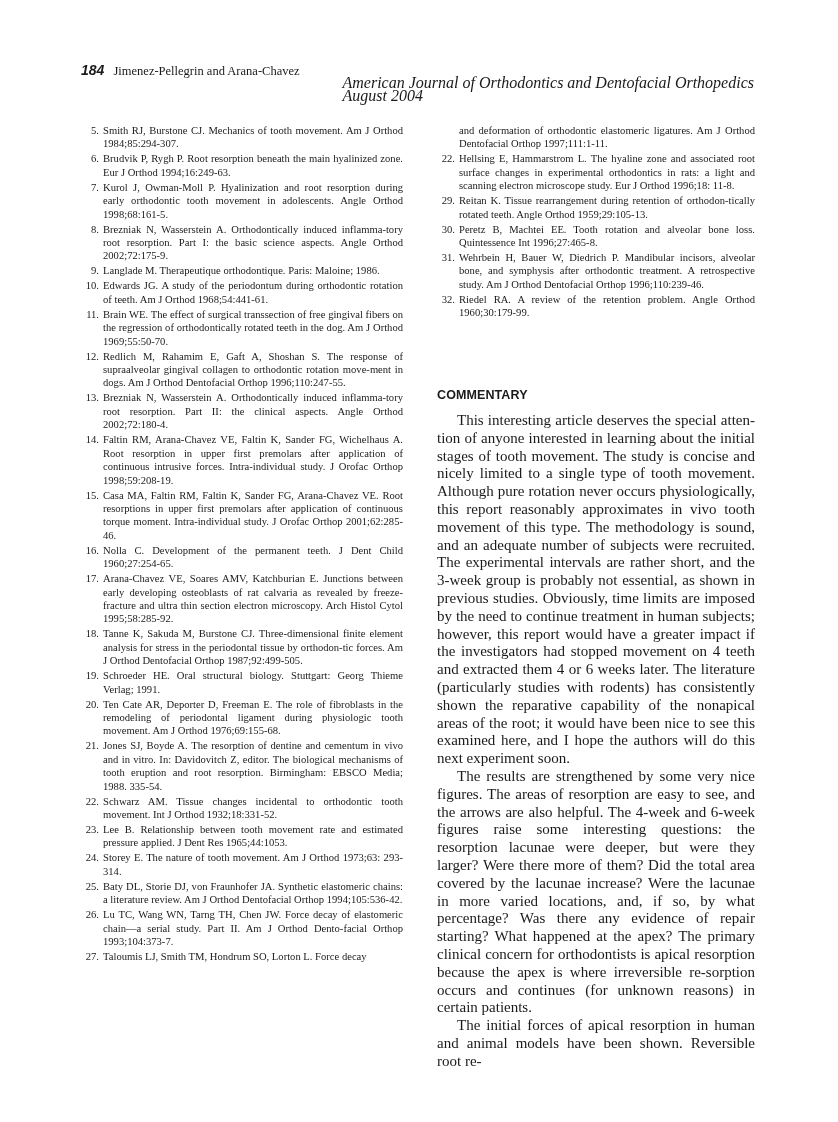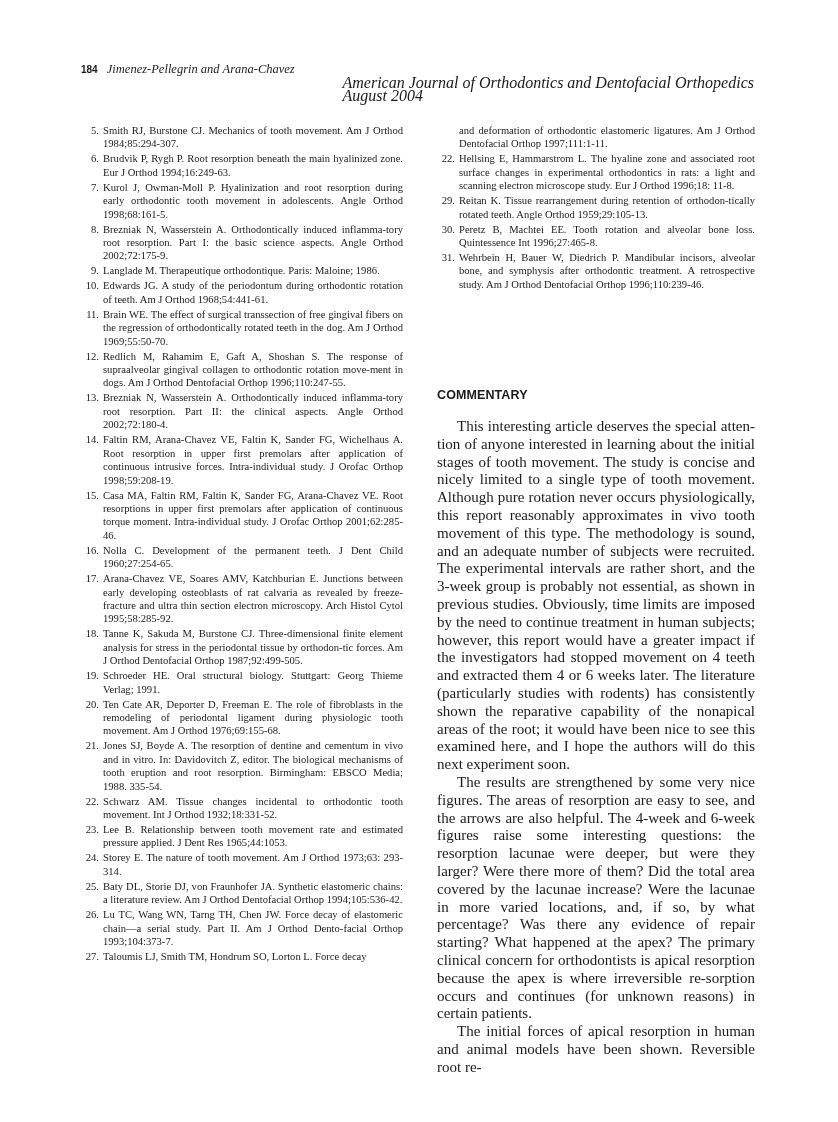--- a/index.html
+++ b/index.html
@@ -1,27 +1,27 @@
 <!DOCTYPE html>
 <html><head>
 <meta charset="utf-8">
 <style>
   html, body { margin:0; padding:0; background:#ffffff; }
   body { width:838px; height:1122px; position:relative; overflow:hidden; color:#1a1a1a; }
   .header-left { position:absolute; left:81px; top:62px; font-family:"Liberation Serif", serif; font-size:12.5px; }
-  .header-left .pgnum { font-family:"Liberation Sans", sans-serif; font-weight:bold; font-size:10px; margin-right:6px; }
-  .header-left .authors { font-style:italic; }
+  .header-left .pgnum { font-family:"Liberation Sans", sans-serif; font-weight:bold; font-size:14px; margin-right:6px;font-style:italic; }
+  .header-left .authors { }
   .header-right { position:absolute; right:84px; top:63px; text-align:left; font-family:"Liberation Serif", serif; font-style:italic; font-size:16px; line-height:13px;margin-top:13px; }
   .col { position:absolute; font-family:"Liberation Serif", serif; }
   .refs-left { left:81px; top:124px; width:322px; }
   .refs-right { left:437px; top:124px; width:318px; }
   .ref { position:relative; font-size:10.6px; line-height:13.4px; text-align:justify; padding-left:22px; margin-bottom:1.6px; }
   .ref .num { position:absolute; left:0; width:18px; text-align:right; }
   .commentary { position:absolute; left:437px; top:388px; width:318px; font-family:"Liberation Serif", serif; }
-  .commentary h2 { font-family:"Liberation Sans", sans-serif; font-weight:bold; font-size:12.5px; margin:0 0 16px 0; letter-spacing:0.1px; }
+  .commentary h2 { font-family:"Liberation Sans", sans-serif; font-weight:bold; font-size:12.5px; margin:0 0 10px 0; letter-spacing:0.1px; }
   .commentary p { margin:0; font-size:15px; line-height:17.8px; text-align:justify; text-indent:20px; hyphens:none; }
 </style>
 </head>
 <body>
 
 <div class="header-left">
   <span class="pgnum">184</span>
   <span class="authors">Jimenez-Pellegrin and Arana-Chavez</span>
 </div>
 <div class="header-right">
@@ -53,20 +53,21 @@
     <div class="ref"><span class="num">25.</span><span>Baty DL, Storie DJ, von Fraunhofer JA. Synthetic elastomeric chains: a literature review. Am J Orthod Dentofacial Orthop 1994;105:536-42.</span></div>
     <div class="ref"><span class="num">26.</span><span>Lu TC, Wang WN, Tarng TH, Chen JW. Force decay of elastomeric chain—a serial study. Part II. Am J Orthod Dento-facial Orthop 1993;104:373-7.</span></div>
     <div class="ref"><span class="num">27.</span><span>Taloumis LJ, Smith TM, Hondrum SO, Lorton L. Force decay</span></div>
   </div>
 <div class="col refs-right" id="refs-right">
     <div class="ref"><span class="num"></span><span>and deformation of orthodontic elastomeric ligatures. Am J Orthod Dentofacial Orthop 1997;111:1-11.</span></div>
     <div class="ref"><span class="num">22.</span><span>Hellsing E, Hammarstrom L. The hyaline zone and associated root surface changes in experimental orthodontics in rats: a light and scanning electron microscope study. Eur J Orthod 1996;18: 11-8.</span></div>
     <div class="ref"><span class="num">29.</span><span>Reitan K. Tissue rearrangement during retention of orthodon-tically rotated teeth. Angle Orthod 1959;29:105-13.</span></div>
     <div class="ref"><span class="num">30.</span><span>Peretz B, Machtei EE. Tooth rotation and alveolar bone loss. Quintessence Int 1996;27:465-8.</span></div>
     <div class="ref"><span class="num">31.</span><span>Wehrbein H, Bauer W, Diedrich P. Mandibular incisors, alveolar bone, and symphysis after orthodontic treatment. A retrospective study. Am J Orthod Dentofacial Orthop 1996;110:239-46.</span></div>
+    <div class="ref"><span class="num">32.</span><span>Riedel RA. A review of the retention problem. Angle Orthod 1960;30:179-99.</span></div>
   </div>
 
 <div class="commentary">
   <h2>COMMENTARY</h2>
   <p>This interesting article deserves the special atten-tion of anyone interested in learning about the initial stages of tooth movement. The study is concise and nicely limited to a single type of tooth movement. Although pure rotation never occurs physiologically, this report reasonably approximates in vivo tooth movement of this type. The methodology is sound, and an adequate number of subjects were recruited. The experimental intervals are rather short, and the 3-week group is probably not essential, as shown in previous studies. Obviously, time limits are imposed by the need to continue treatment in human subjects; however, this report would have a greater impact if the investigators had stopped movement on 4 teeth and extracted them 4 or 6 weeks later. The literature (particularly studies with rodents) has consistently shown the reparative capability of the nonapical areas of the root; it would have been nice to see this examined here, and I hope the authors will do this next experiment soon.</p>
   <p>The results are strengthened by some very nice figures. The areas of resorption are easy to see, and the arrows are also helpful. The 4-week and 6-week figures raise some interesting questions: the resorption lacunae were deeper, but were they larger? Were there more of them? Did the total area covered by the lacunae increase? Were the lacunae in more varied locations, and, if so, by what percentage? Was there any evidence of repair starting? What happened at the apex? The primary clinical concern for orthodontists is apical resorption because the apex is where irreversible re-sorption occurs and continues (for unknown reasons) in certain patients.</p>
   <p>The initial forces of apical resorption in human and animal models have been shown. Reversible root re-</p>
 </div>
 
 </body></html>

